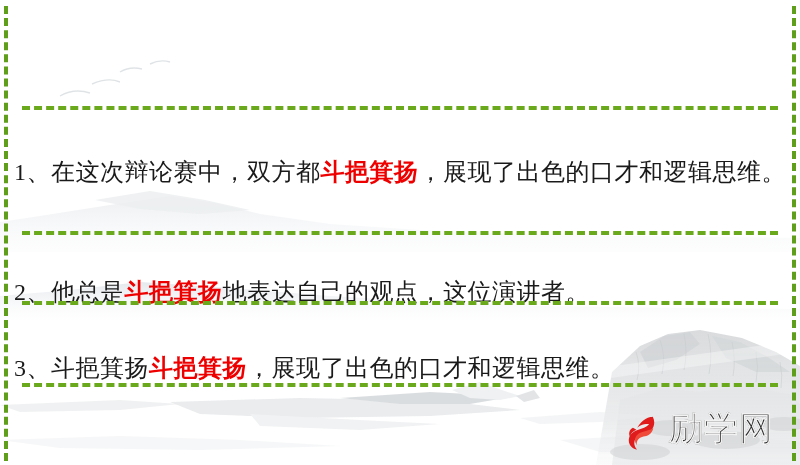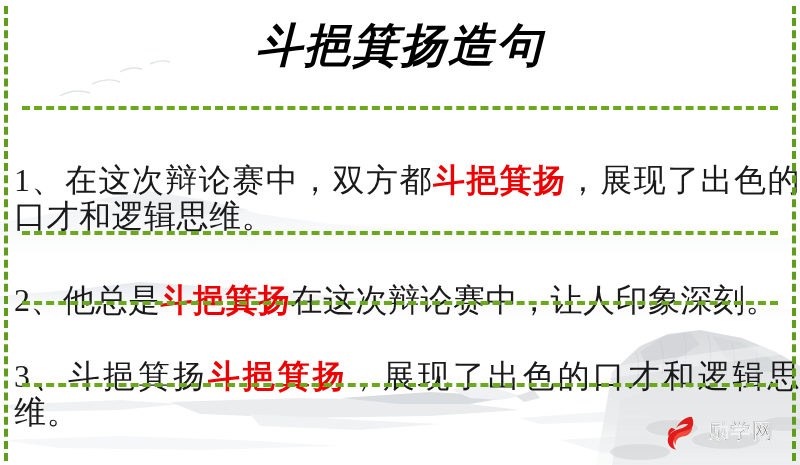--- a/index.html
+++ b/index.html
@@ -95,21 +95,21 @@
     top: 106px;
     left: 0;
     width: 800px;
     z-index: 2;
   }
   .sentence {
     position: absolute;
     left: 14px;
     right: 0;
     font-family: "Liberation Serif", "DejaVu Serif", serif;
-    font-size: 32px;
+    font-size: 24px;
     line-height: 36px;
     color: #1a1a1a;
     letter-spacing: 0.5px;
     text-align: justify;
   }
   .sentence.s1 { top: 24px; }
   .sentence.s2 { top: 144px; }
   .sentence.s3 { top: 220px; }
 
   .kw {
@@ -128,22 +128,22 @@
     gap: 7px;
     z-index: 4;
   }
   .logo-mark {
     width: 40px;
     height: 40px;
     flex: 0 0 40px;
     display: block;
   }
   .logo-text {
-    font-family: Liberation Serif, serif;
-    font-size: 21px;
+    font-family: Liberation Mono, monospace;
+    font-size: 34px;
     font-weight: bold;
     color: #2e2e2e;
     letter-spacing: 1px;
     line-height: 1;
     white-space: nowrap;
     -webkit-text-stroke: 0.4px #f2f2f2;
   }
 </style>
 </head>
 <body>
@@ -213,35 +213,34 @@
       </g>
       <path d="M596 380 L800 352 L800 340 L600 368 Z" fill="#ffffff" opacity="0.35"></path>
       <path d="M0 405 L120 400 L180 404 L120 410 L20 412 Z" fill="#e6e8ea" opacity="0.6"></path>
       <path d="M520 418 L600 412 L660 416 L600 422 L540 424 Z" fill="#eaecee" opacity="0.5"></path>
     </svg>
   </div>
 
   <div class="frame-edge frame-left"></div>
   <div class="frame-edge frame-right"></div>
 
-  <div class="title">斗挹箕扬造句</div>
 
   <div class="divider d1"></div>
   <div class="divider d2"></div>
   <div class="divider d3"></div>
   <div class="divider d4"></div>
 
   <div class="sentences">
 
     <p class="sentence s1">
       <span>1、</span><span>在这次辩论赛中，双方都</span><span class="kw">斗挹箕扬</span><span>，展现了出色的口才和逻辑思维。</span>
     </p>
 
     <p class="sentence s2">
-      <span>2、</span><span>他总是</span><span class="kw">斗挹箕扬</span><span>在这次辩论赛中，让人印象深刻。</span>
+      <span>2、</span><span>他总是</span><span class="kw">斗挹箕扬</span><span>地表达自己的观点，这位演讲者。</span>
     </p>
 
     <p class="sentence s3">
       <span>3、</span><span>斗挹箕扬</span><span class="kw">斗挹箕扬</span><span>，展现了出色的口才和逻辑思维。</span>
     </p>
 
   </div>
 
   <div class="logo">
     <svg class="logo-mark" viewBox="0 0 64 64" xmlns="http://www.w3.org/2000/svg" aria-hidden="true">

